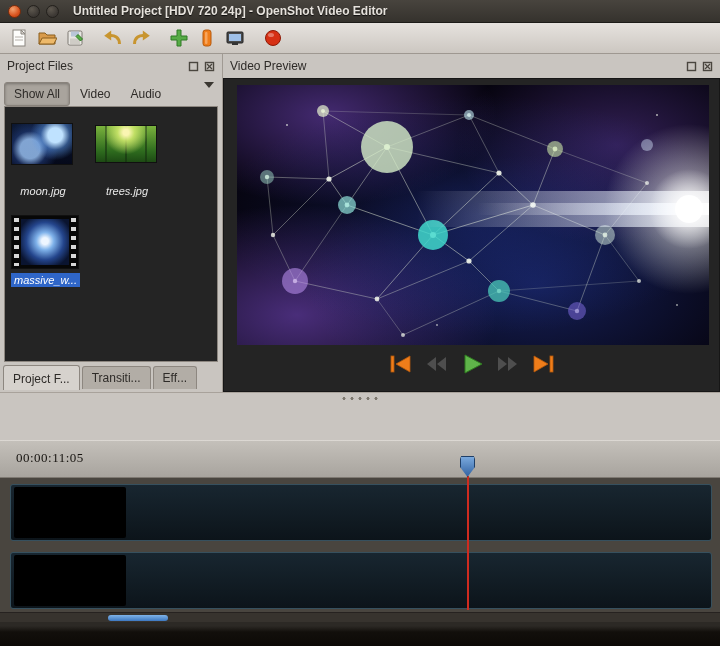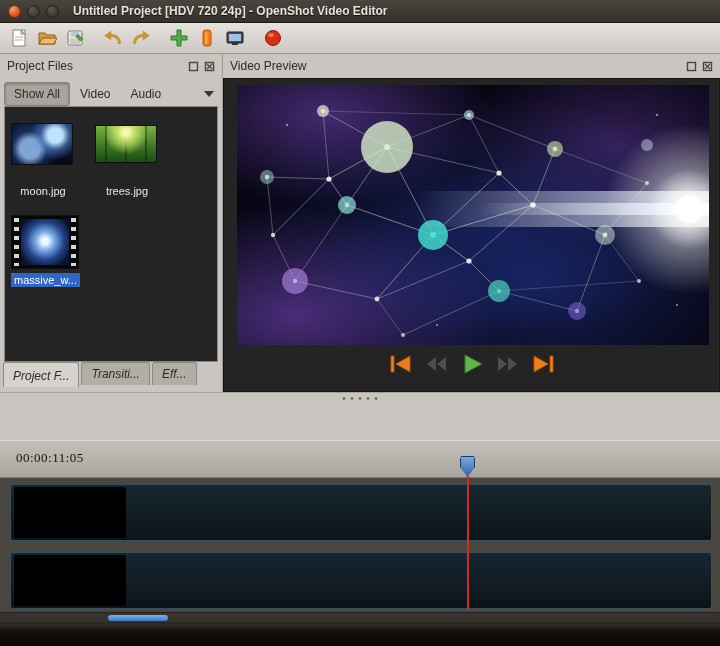--- a/index.html
+++ b/index.html
@@ -29,29 +29,29 @@
   .docks { position:absolute; top:54px; left:0; width:720px; height:338px; }
   .left-dock { position:absolute; left:0; top:0; width:223px; height:338px;
     background:#c9c5c0; border-right:1px solid #a09a93; }
   .right-dock { position:absolute; left:223px; top:0; right:0; height:338px; background:#c9c5c0; }
   .dock-header { height:24px; display:flex; align-items:center; padding:0 7px;
     font-size:12px; color:#2e2b28; }
   .dock-ctrls { margin-left:auto; display:flex; gap:4px; align-items:center; }
   .dctl { width:12px; height:12px; display:flex; align-items:center; justify-content:center; }
 
   .filter-tabs { position:absolute; top:28px; left:4px; right:4px; height:24px;
-    display:flex; align-items:center; font-size:12px; color:#2e2b28; }
+    display:flex; font-size:12px; color:#2e2b28; }
   .ftab { padding:4px 9px; border:1px solid transparent; border-radius:3px; white-space:nowrap; }
   .ftab.active { background:#a9a49d; border-color:#89837c; box-shadow:inset 0 1px 3px rgba(0,0,0,.3); }
   .fmenu-arrow { margin-left:auto; margin-right:4px; width:0; height:0;
     border-left:5px solid transparent; border-right:5px solid transparent; border-top:6px solid #3a3731; }
 
   .file-area { position:absolute; top:52px; left:4px; right:4px; bottom:30px;
     background:#242424; border:1px solid #8d8780; overflow:hidden; }
-  .file-item { position:absolute; }
+  .file-item { position:absolute;font-style:italic; }
   .fthumb { position:absolute; border:1px solid #101010; }
   .thumb-moon { left:6px; top:16px; width:62px; height:42px;
     background:
       radial-gradient(circle at 72% 28%, #bfe2ff 0 14%, rgba(90,150,230,.5) 28%, rgba(30,60,140,0) 48%),
       radial-gradient(circle at 30% 62%, rgba(150,190,240,.85) 0 20%, rgba(50,90,180,.35) 36%, rgba(10,20,60,0) 58%),
       linear-gradient(#0c1832,#05091a); }
   .thumb-trees { left:90px; top:18px; width:62px; height:38px;
     background:
       radial-gradient(circle at 50% 18%, #faf5b2 0 7%, rgba(210,235,110,.85) 20%, rgba(60,130,40,0) 52%),
       repeating-linear-gradient(90deg, rgba(20,45,15,0) 0 9px, rgba(20,45,15,.55) 9px 11px, rgba(20,45,15,0) 11px 20px),
@@ -61,21 +61,21 @@
     background:repeating-linear-gradient(to bottom,#d8d8d8 0 4px, rgba(0,0,0,0) 4px 9px); }
   .thumb-film .sprockets-l { left:2px; } .thumb-film .sprockets-r { right:2px; }
   .thumb-film .frame { position:absolute; left:9px; right:9px; top:3px; bottom:3px;
     background:
       radial-gradient(circle at 50% 48%, #eef6ff 0 10%, #7fb2ea 26%, #24458c 55%, #0a1430 82%),
       #0a1430; }
   .flabel { position:absolute; font-size:11px; color:#e8e8e8; text-align:center; white-space:nowrap; }
   .flabel.selected { background:#2f66c8; color:#fff; padding:1px 3px; }
 
   .bottom-tabs { position:absolute; bottom:0; left:0; right:0; height:30px;
-    display:flex; align-items:flex-start; padding:0 3px; font-size:12px; color:#2e2b28;font-style:italic; }
+    display:flex; align-items:center; padding:0 3px; font-size:12px; color:#2e2b28; }
   .btab { padding:4px 9px; border:1px solid #8d8780; border-bottom:none; background:#b2ada6;
     border-radius:3px 3px 0 0; margin-right:2px; white-space:nowrap; }
   .btab.active { background:#d6d2cd; padding-top:6px; }
 
   
   .preview-area { position:absolute; top:24px; left:0; right:0; bottom:0;
     background:#242424; border:1px solid #161616; }
   .video-frame { position:absolute; left:13px; top:6px; width:472px; height:260px;
     background:#000; }
   .video-frame svg { display:block; }

